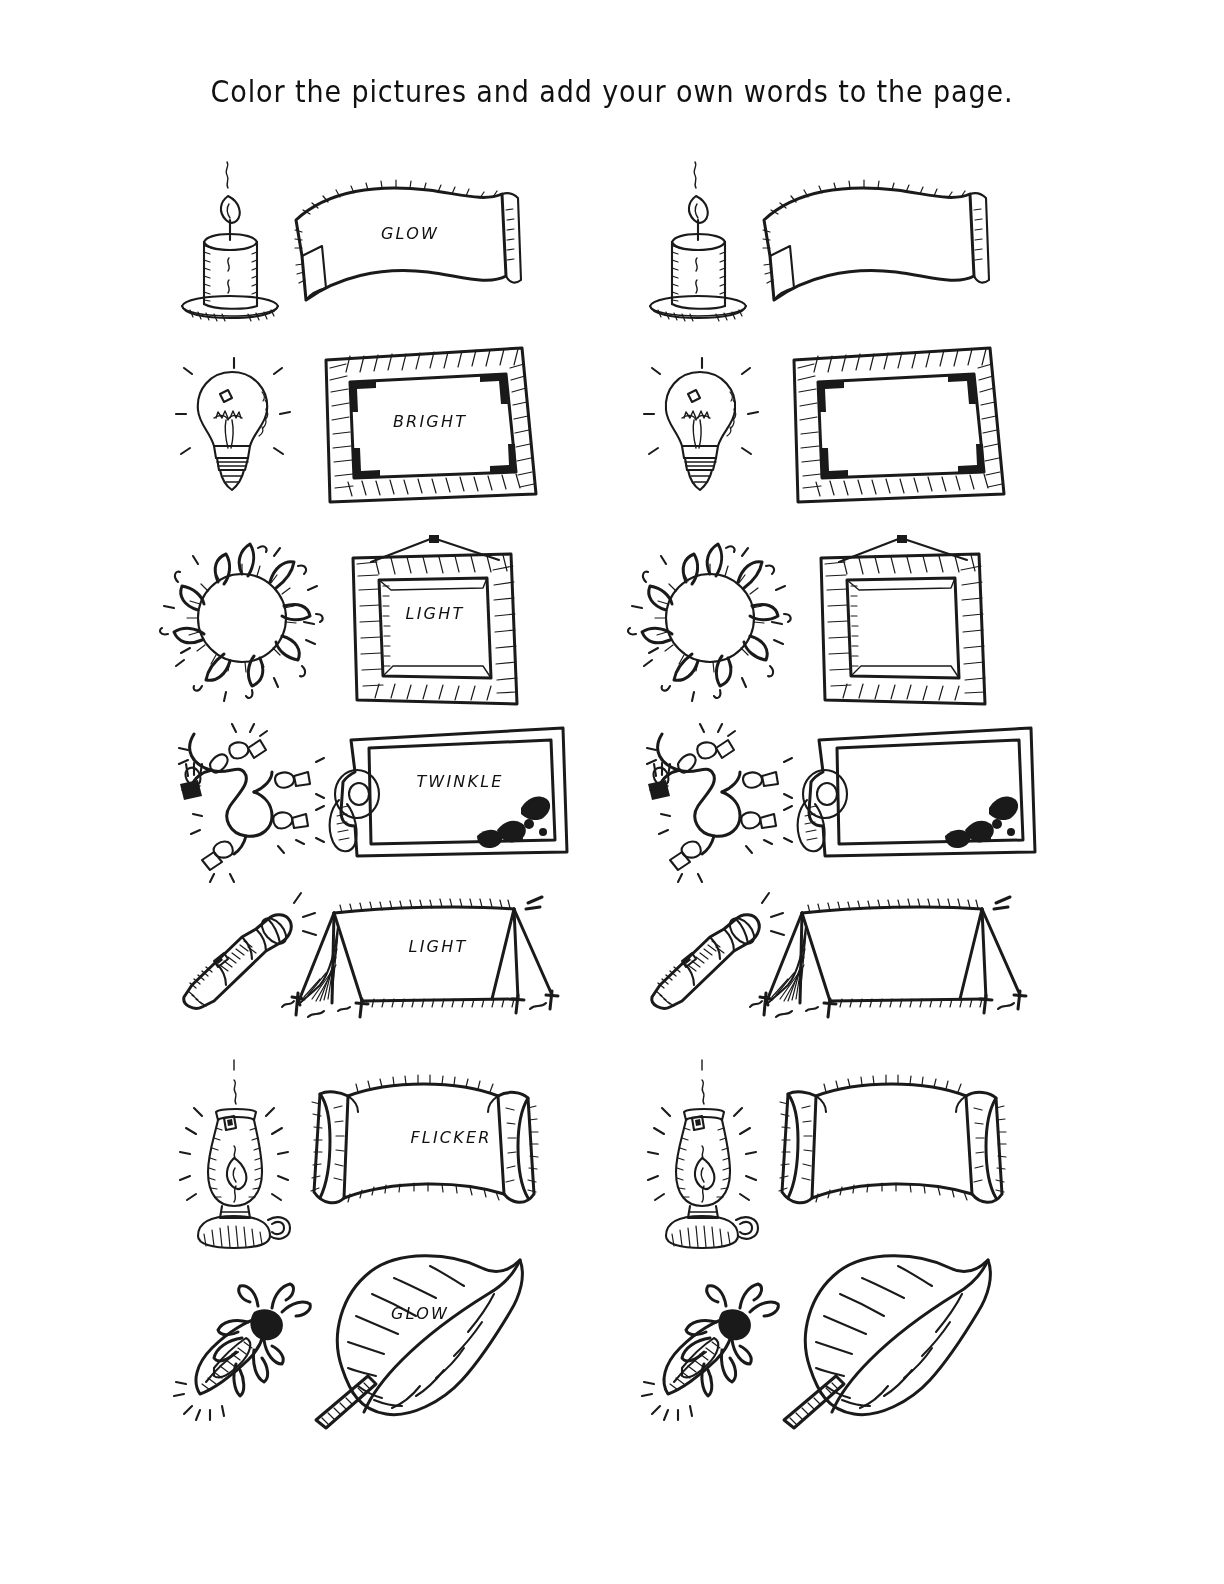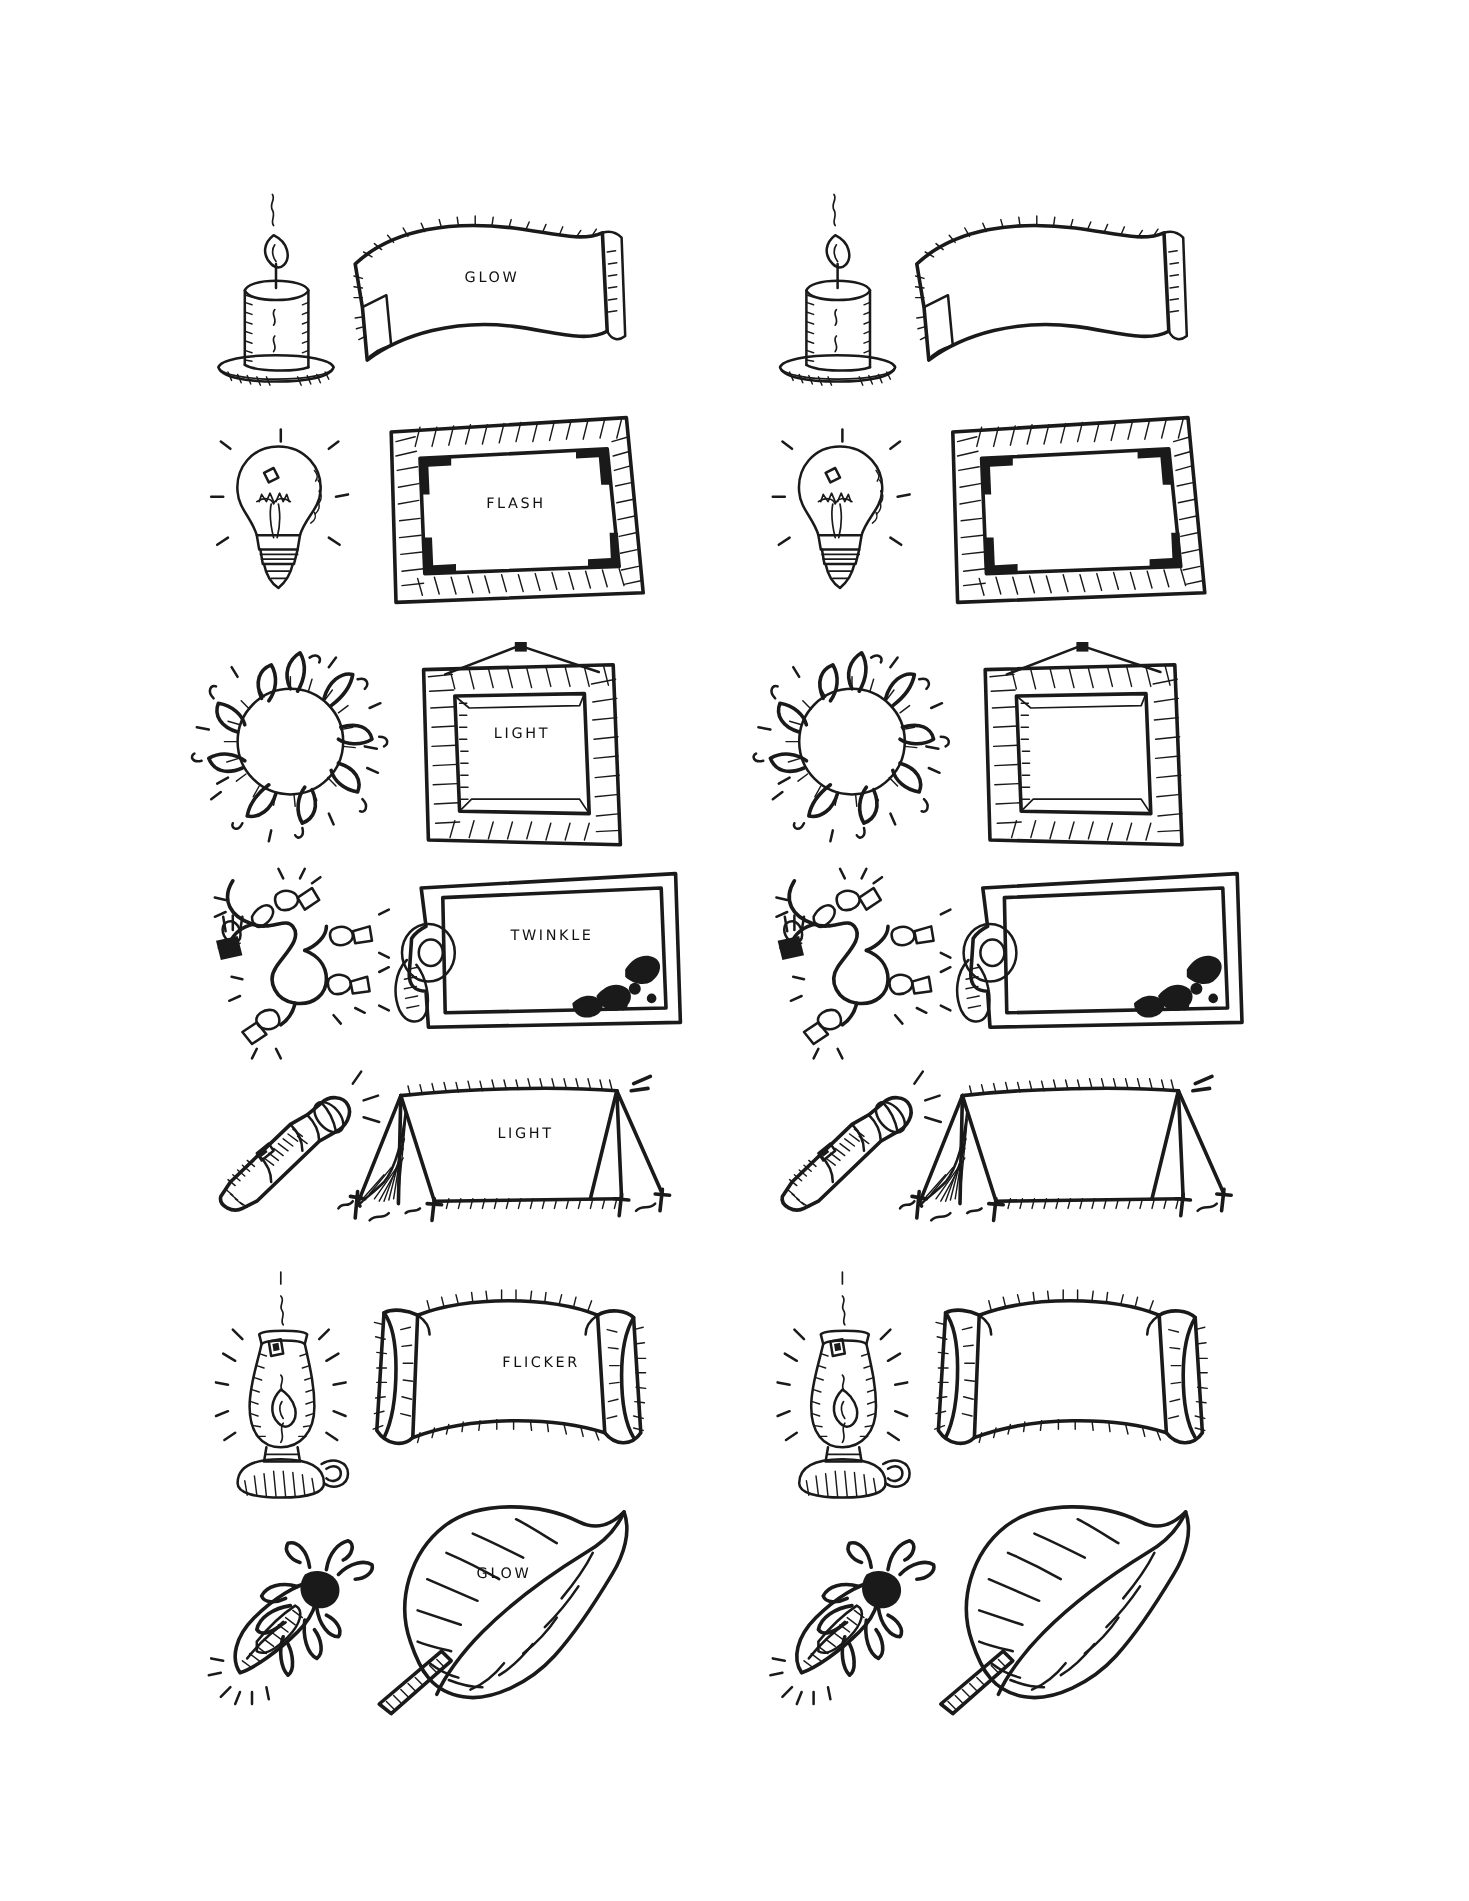--- a/index.html
+++ b/index.html
@@ -59,46 +59,48 @@
     top: 0;
     left: 0;
   }
   .holder {
     position: absolute;
     top: 0;
   }
   .word {
     position: absolute;
     text-align: center;
-    font-size: 12px;
+    font-size: 16px;
     letter-spacing: 2.2px;
     font-weight: 400;
     color: #111111;
     font-family: "DejaVu Sans", "Liberation Sans", sans-serif;
     white-space: nowrap;
     pointer-events: none;
+    font-style: italic;
   }
   svg { display: block; overflow: visible; }
   .ink {
     fill: none;
     stroke: #1a1a1a;
     stroke-linecap: round;
     stroke-linejoin: round;
   }
   .ink-fill { fill: #1a1a1a; stroke: none; }
   .w1 { stroke-width: 1.4; }
   .w2 { stroke-width: 2.1; }
   .w3 { stroke-width: 3.0; }
   .hatch { stroke: #1a1a1a; stroke-width: 1.2; fill: none; stroke-linecap: round; }
 </style>
 </head>
 <body>
 
 <div class="page">
 
+  <div class="page-title">Color the pictures and add your own words to the page.</div>
 
   <div class="grid">
 
     <div class="row" style="height:200px">
 
       <div class="cell left">
         <div class="pair">
           <div class="pic">
             <svg width="140" height="190" viewBox="0 0 140 190">
               <path class="ink w1" d="M67 22 C70 26 64 30 67 35 C70 40 65 44 68 48"></path>
@@ -357,21 +359,21 @@
                   <path d="M168 132 L172 146"></path>
                   <path d="M182 131 L186 145"></path>
                 <path d="M196 130 L200 144"></path>
               </g>
               <path class="ink-fill" d="M30 38 L56 37 L56 44 L37 45 L38 68 L31 68 Z"></path>
               <path class="ink-fill" d="M186 30 L160 31 L160 38 L179 37 L181 60 L188 60 Z"></path>
               <path class="ink-fill" d="M34 134 L60 133 L60 126 L41 127 L40 104 L33 104 Z"></path>
               <path class="ink-fill" d="M196 128 L170 129 L170 122 L189 121 L188 100 L195 100 Z"></path>
             </svg>
           </div>
-          <div class="word" style="left:200px; top:72px; width:140px">FLASH</div>
+          <div class="word" style="left:200px; top:72px; width:140px">BRIGHT</div>
         </div>
       </div>
 
       <div class="cell right">
         <div class="pair">
           <div class="pic" style="left:10px; top:14px">
             <svg width="130" height="160" viewBox="0 0 130 160">
               <path class="ink w2" d="M62 18 C40 18 26 36 28 56 C29 70 40 78 44 92 L80 92 C84 78 96 70 97 56 C99 36 84 18 62 18 Z"></path>
               <g class="hatch">
                 <path d="M92 38 C95 42 95 44 93 47"></path>

